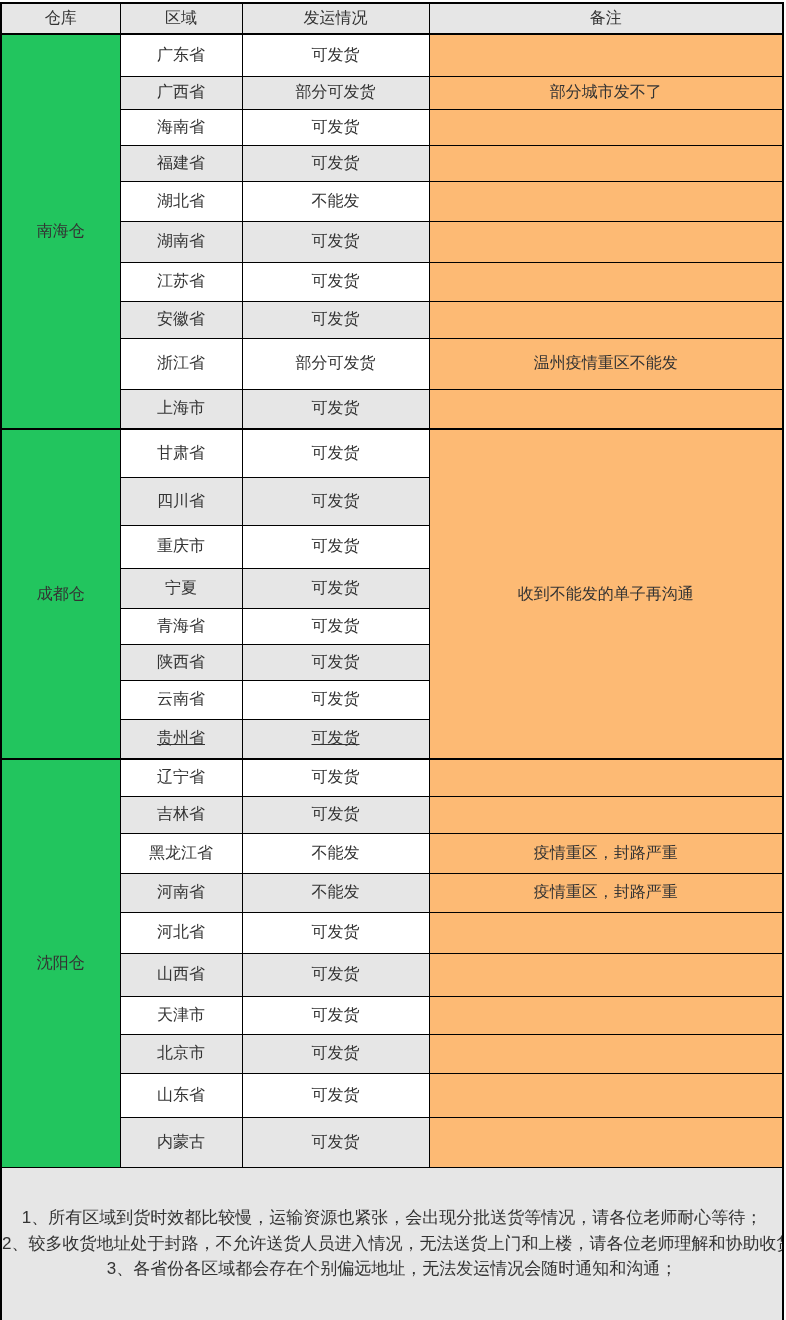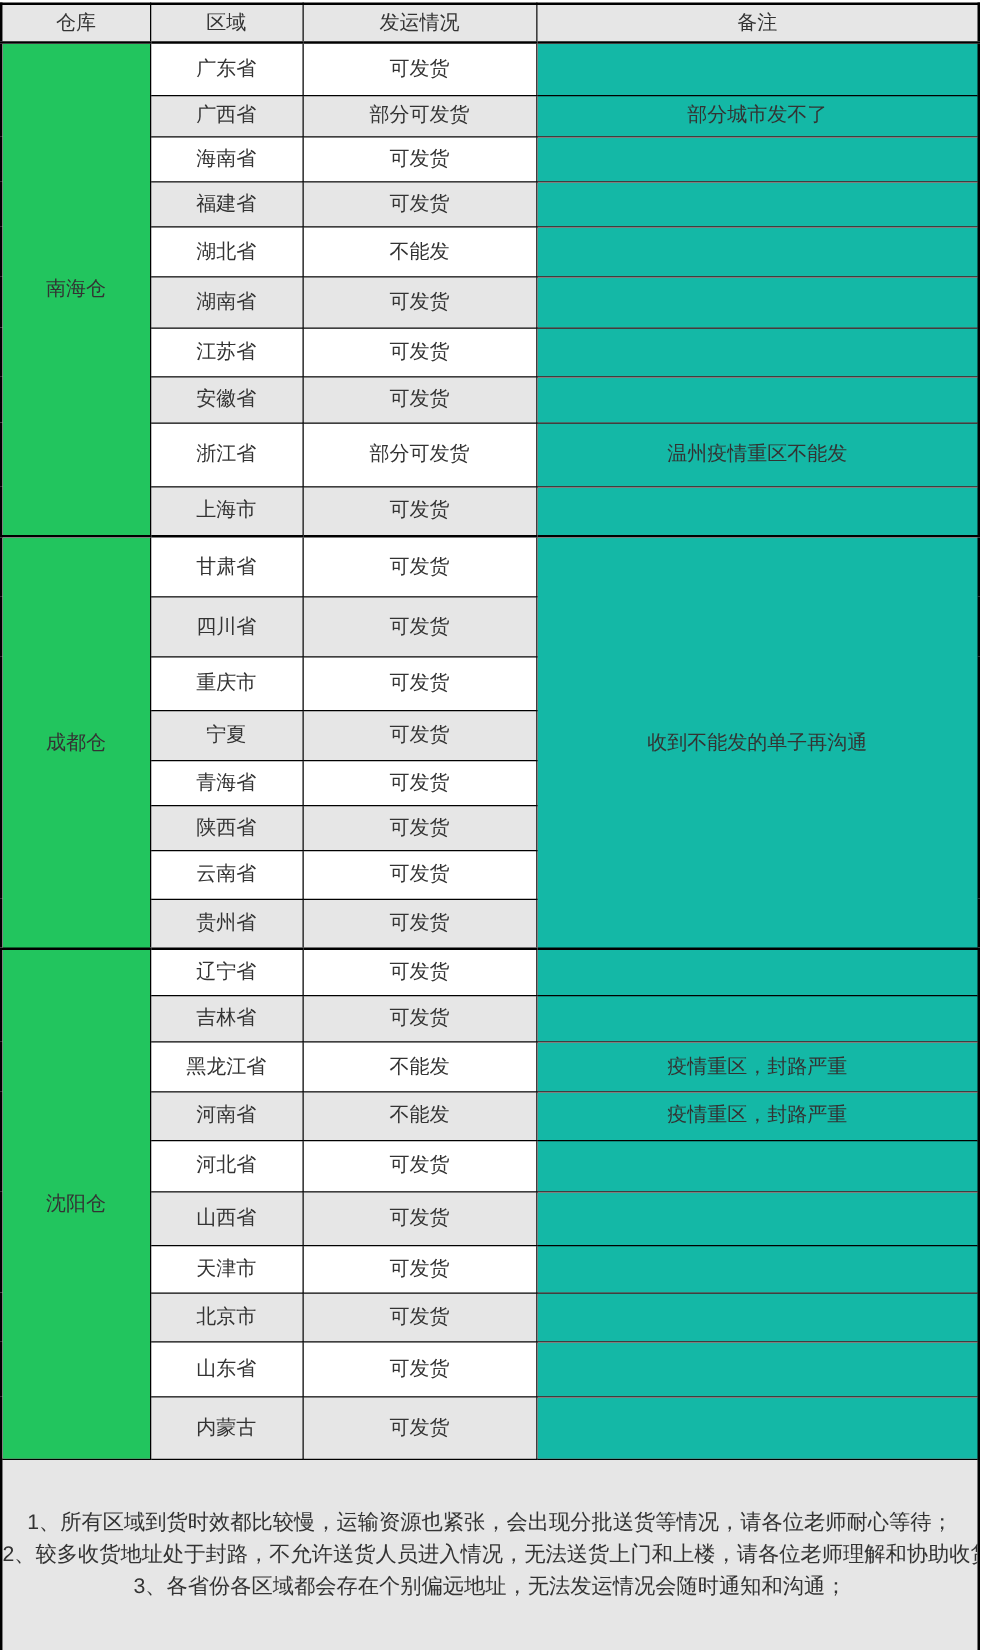--- a/index.html
+++ b/index.html
@@ -47,21 +47,21 @@
     background: #e6e6e6;
   }
   tr.section-start td {
     border-top: 2px solid #000000;
   }
   td.warehouse-cell {
     background: #22c55e;
     font-size: 16px;
   }
   td.note-cell {
-    background: #14b8a6;
+    background: #fdba74;
   }
   td.footer-cell {
     background: #e6e6e6;
     text-align: left;
     vertical-align: top;
     height: 152px;
     padding: 2px 6px 0 4px;
     white-space: normal;
     font-size: 17px;
     line-height: 1.52;
@@ -164,21 +164,21 @@
           <td class="status-cell">可发货</td>
         </tr>
         <tr style="height: 36px;">
           <td class="region-cell shaded">陕西省</td>
           <td class="status-cell shaded">可发货</td>
         </tr>
         <tr style="height: 39px;">
           <td class="region-cell">云南省</td>
           <td class="status-cell">可发货</td>
         </tr>
-        <tr style="height: 40px;">
+        <tr style="height: 40px; text-decoration: underline;">
           <td class="region-cell shaded">贵州省</td>
           <td class="status-cell shaded">可发货</td>
         </tr>
         <tr class="section-start" style="height: 37px;">
           <td class="warehouse-cell" rowspan="10">沈阳仓</td>
           <td class="region-cell">辽宁省</td>
           <td class="status-cell">可发货</td>
           <td class="note-cell"></td>
         </tr>
         <tr style="height: 37px;">

